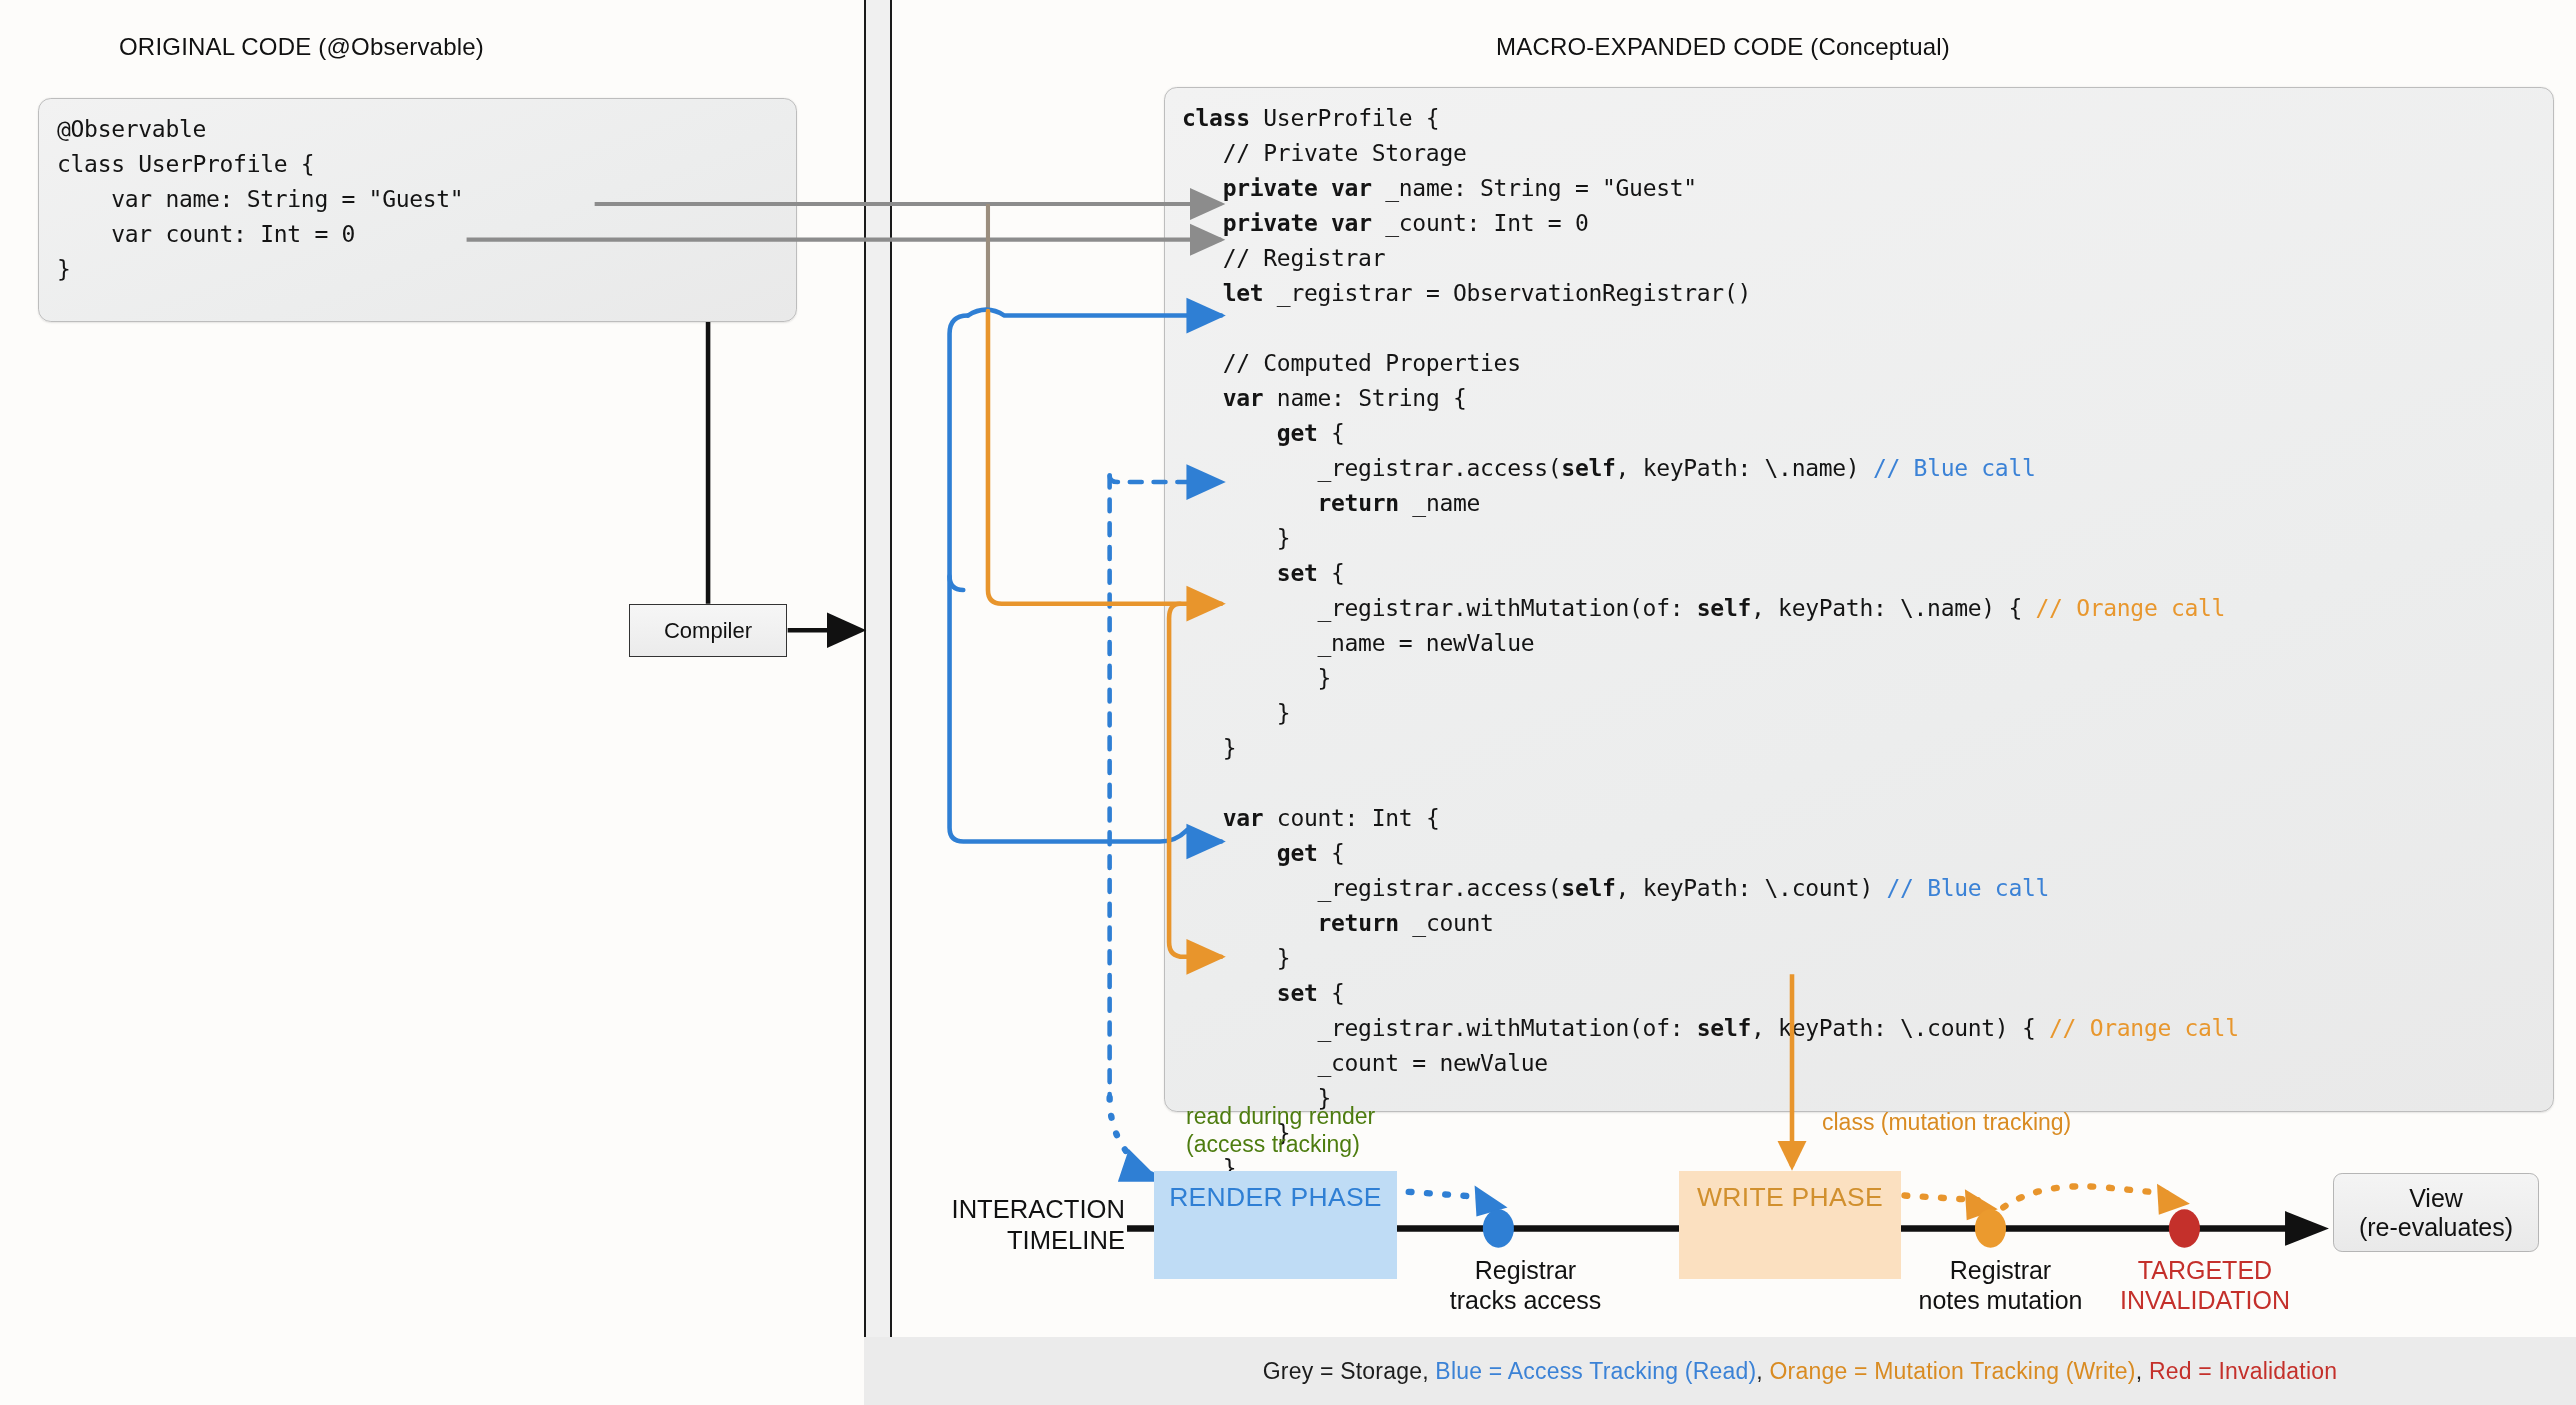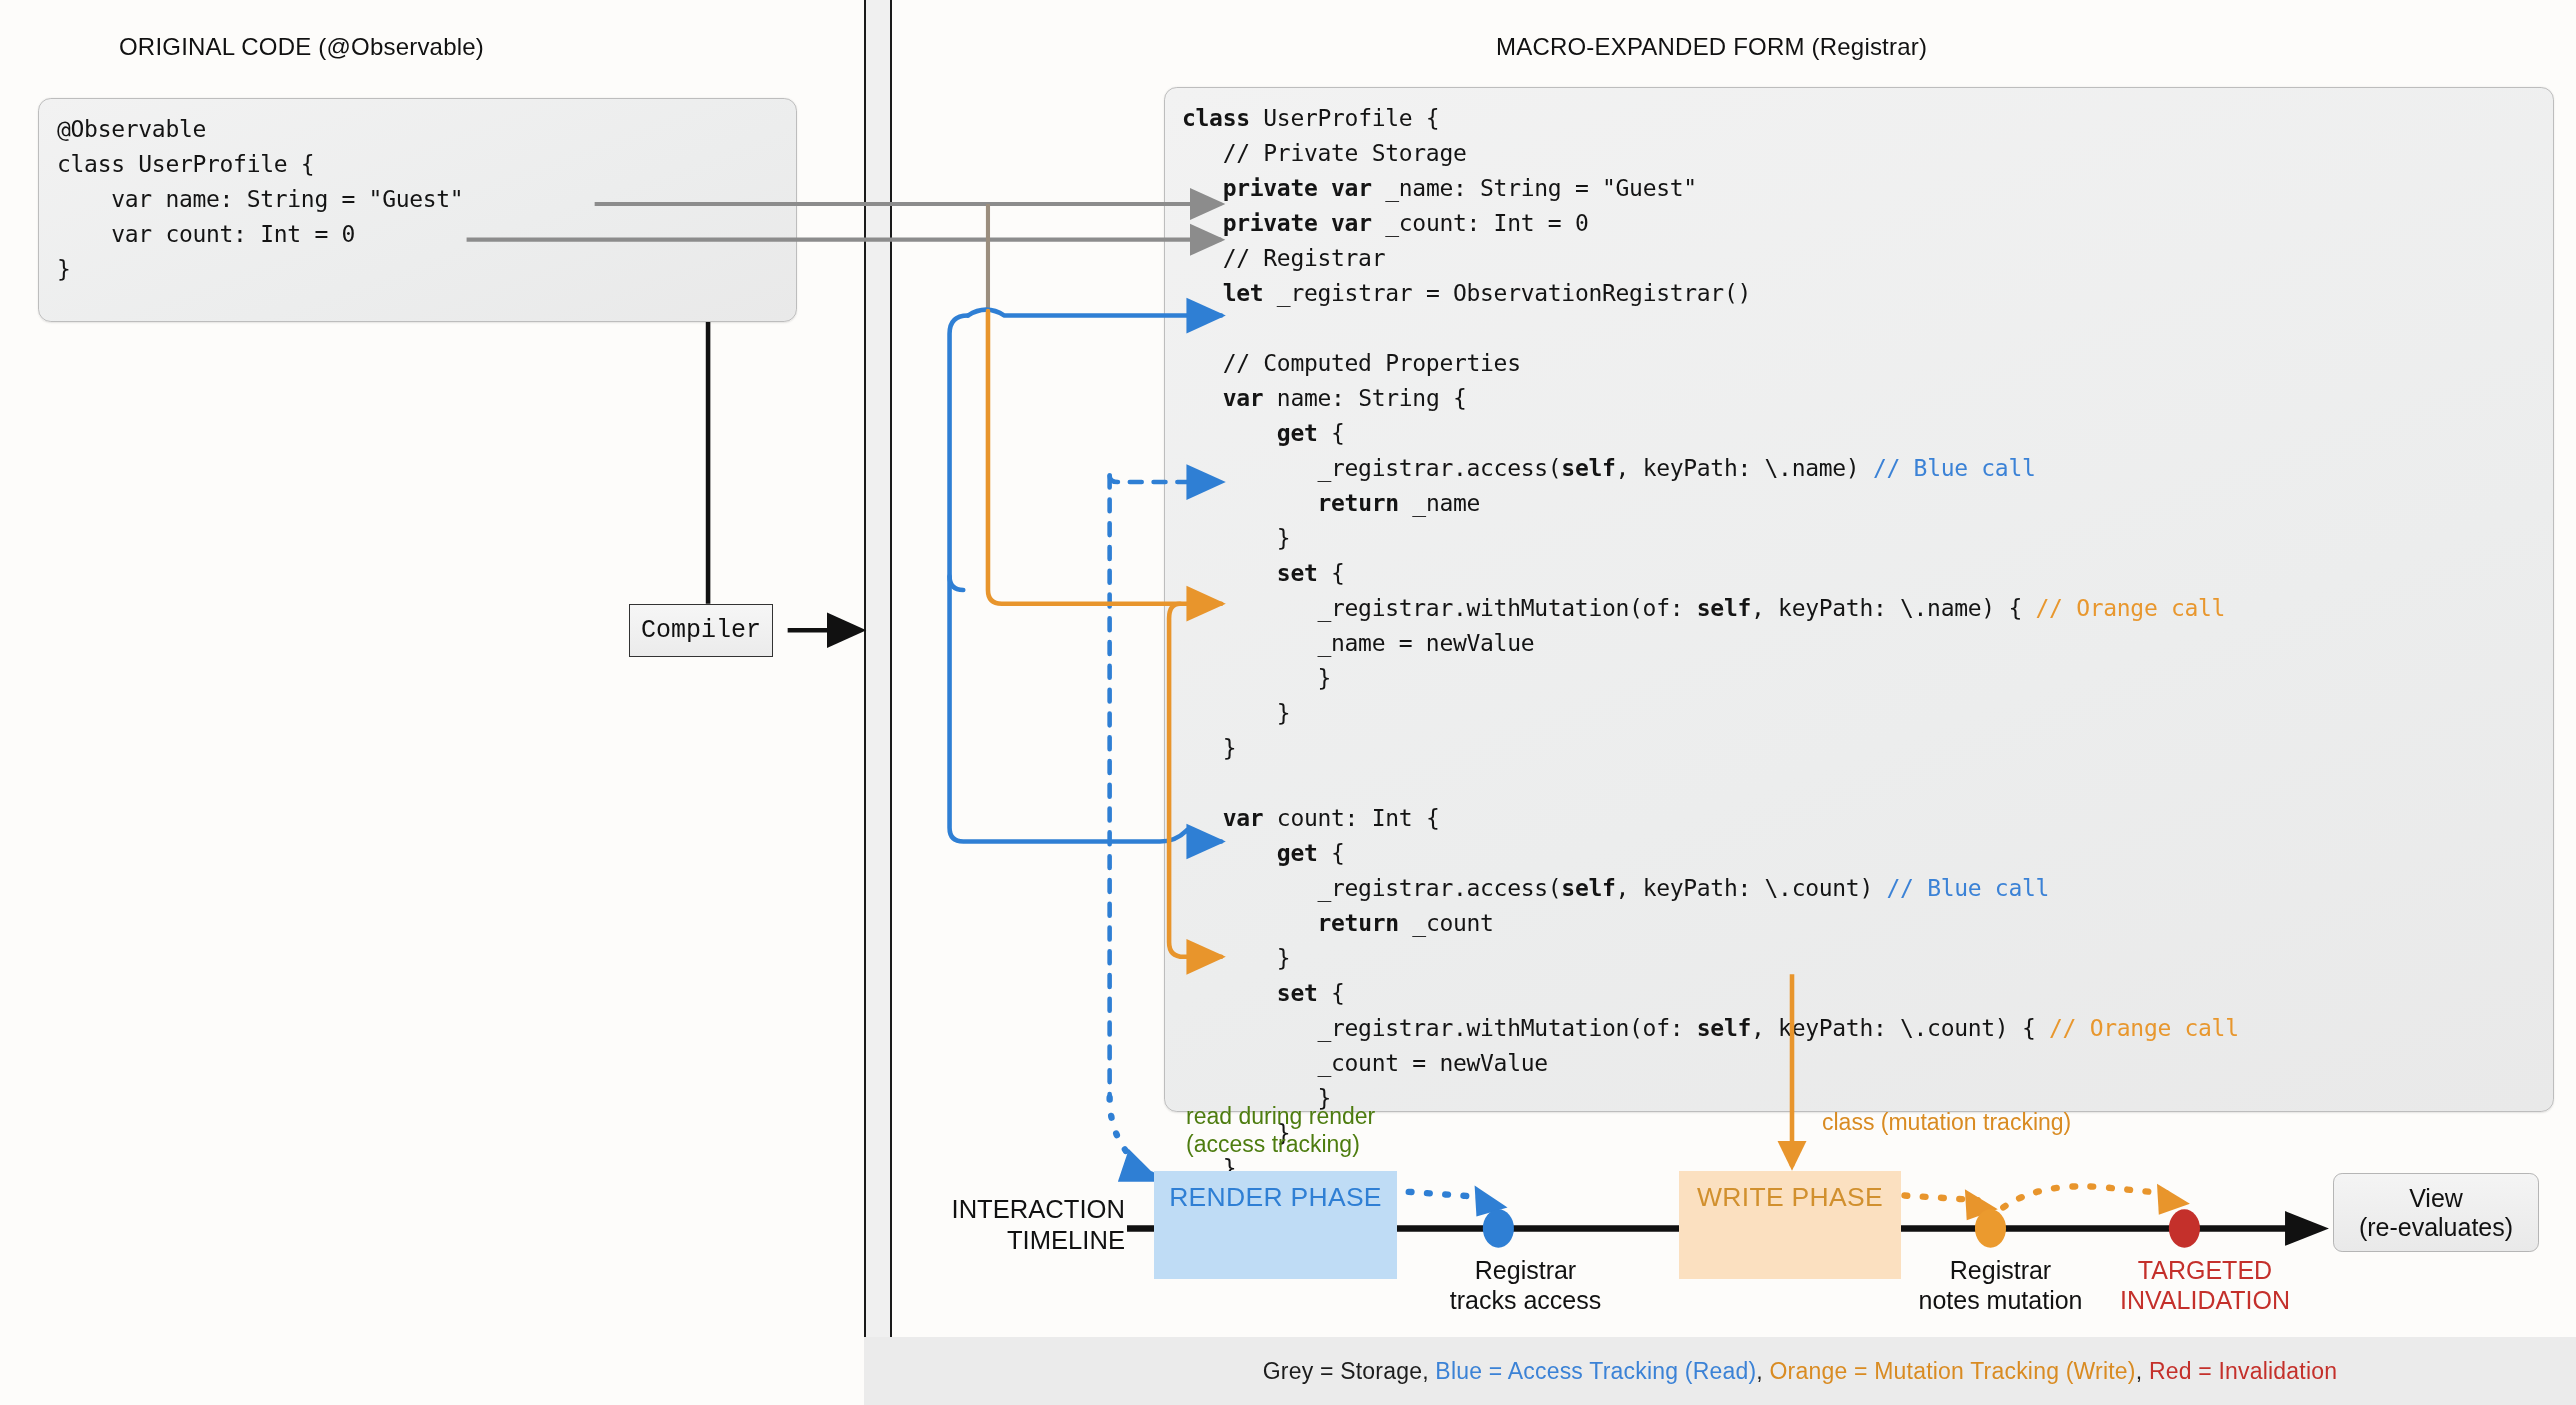--- a/index.html
+++ b/index.html
@@ -44,25 +44,25 @@
     letter-spacing:-0.3px;
   }
   #code-left  { left:57px;  top:112px; }
   #code-right { left:1182px; top:101px; }
   .kw  { font-weight:bold; }
   .cmt-blue   { color:#3b82d6; }
   .cmt-orange { color:#e8972e; }
 
   
   #compiler-box {
-    position:absolute; left:629px; top:604px; width:144px; height:53px;
+    position:absolute; left:629px; top:604px; width:158px; height:53px;
     background:linear-gradient(180deg,#f6f6f6,#ebebeb);
     border:1.5px solid #333;
     display:flex; align-items:center; justify-content:center;
-    font-size:25px; color:#111;font-family:Liberation Mono, monospace;
+    font-size:22px; color:#111;
   }
 
   
   #divider-band {
     position:absolute; left:864px; top:0; width:28px; height:1405px;
     background:#f0f0f0;
     border-left:2.7px solid #1a1a1a;
     border-right:2.7px solid #1a1a1a;
   }
 
@@ -125,21 +125,21 @@
   }
   #ann-read  { left:1186px; top:1102px; color:#4d7c0f; }
   #ann-write { left:1822px; top:1108px; color:#d98b22; }
 </style>
 </head>
 <body>
 
 <div id="stage">
 
   <div class="panel-title" id="title-left">ORIGINAL CODE (@Observable)</div>
-  <div class="panel-title" id="title-right">MACRO-EXPANDED FORM (Registrar)</div>
+  <div class="panel-title" id="title-right">MACRO-EXPANDED CODE (Conceptual)</div>
 
   <div class="codebox" id="box-left"></div>
   <pre class="code" id="code-left">@Observable
 class UserProfile {
     var name: String = "Guest"
     var count: Int = 0
 }</pre>
 
   <div class="codebox" id="box-right"></div>
   <pre class="code" id="code-right"><span class="kw">class</span> UserProfile {

